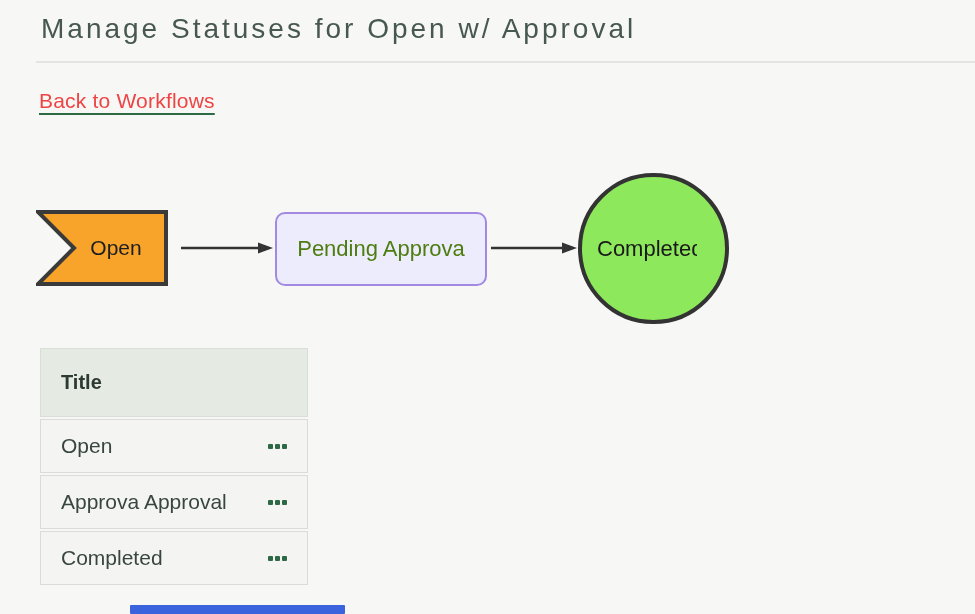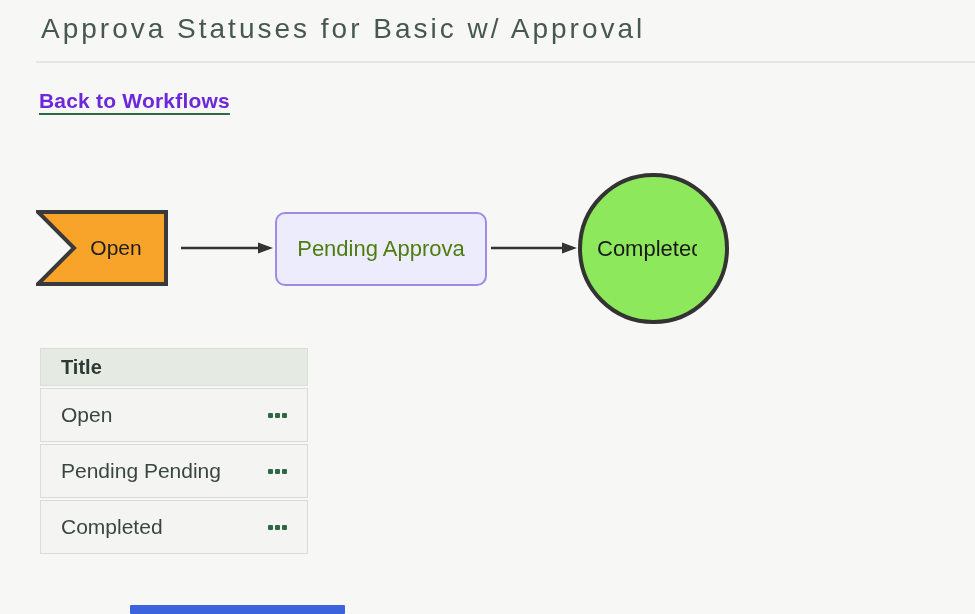--- a/index.html
+++ b/index.html
@@ -13,22 +13,22 @@
     position:absolute;left:41px;top:13px;
     font-size:28px;letter-spacing:3px;font-weight:500;
     color:#46584F;white-space:nowrap;
   }
   .title-divider{
     position:absolute;left:36px;right:0;top:61px;height:2px;
     background:#E4E4E4;
   }
   .back-link{
     position:absolute;left:39px;top:89px;
-    font-size:21px;font-weight:700;letter-spacing:.2px;
-    color:#6d28d9;cursor:pointer;
+    font-size:21px;font-weight:400;letter-spacing:.2px;
+    color:#ef4444;cursor:pointer;
     text-decoration:underline;
     text-decoration-color:#2C6B44;
     text-decoration-thickness:2px;
     text-underline-offset:5px;
     white-space:nowrap;
   }
   
   .diagram-layer{position:absolute;left:0;top:0;width:975px;height:614px;pointer-events:none;}
   .node-flag{
     position:absolute;left:36px;top:210px;width:132px;height:76px;
@@ -56,21 +56,21 @@
     position:absolute;left:15px;top:0;height:100%;
     display:flex;align-items:center;
     font-size:22px;color:#191919;
     white-space:nowrap;max-width:100px;overflow:hidden;
   }
   .edge-line{stroke:#333333;stroke-width:2.5;}
   .edge-head{fill:#333333;}
   
   .statuses-table{position:absolute;left:40px;top:348px;width:268px;}
   .tbl-header{
-    box-sizing:border-box;height:38px;
+    box-sizing:border-box;height:69px;
     background:#E5EAE3;border:1px solid #D9DED8;
     display:flex;align-items:center;padding:7px 20px;
     font-size:20px;font-weight:700;color:#2B3A32;
   }
   .tbl-row{
     box-sizing:border-box;height:54px;margin-top:2px;
     background:#F4F5F3;border:1px solid #DBDBDB;
     display:flex;align-items:center;justify-content:space-between;
     padding:0 18px 0 20px;
     font-size:21px;color:#39463F;
@@ -79,21 +79,21 @@
   .ellipsis i{display:block;width:5px;height:5px;background:#2F6847;border-radius:1px;}
   
   .h-scroll-thumb{
     position:absolute;left:130px;top:605px;width:215px;height:9px;
     background:#3C63DE;border-radius:1px;cursor:pointer;
   }
 </style>
 </head>
 <body>
 
-<div class="page-title">Approva Statuses for Basic w/ Approval</div>
+<div class="page-title">Manage Statuses for Open w/ Approval</div>
 <div class="title-divider"></div>
 <a class="back-link">Back to Workflows</a>
 
 <div class="diagram-layer">
 
   <div class="node-flag">
     <svg width="132" height="76" viewBox="0 0 132 76">
       <polygon points="2,2 130,2 130,74 2,74 38,38" fill="#F8A42B" stroke="#3A3A3A" stroke-width="4" stroke-linejoin="miter"></polygon>
     </svg>
     <div class="node-label">Open</div>
@@ -122,21 +122,21 @@
   <div class="tbl-row">
     <span>Open</span>
     <span class="ellipsis">
         <i></i>
         <i></i>
         <i></i>
       </span>
   </div>
 
   <div class="tbl-row">
-    <span>Pending Pending</span>
+    <span>Approva Approval</span>
     <span class="ellipsis">
         <i></i>
         <i></i>
         <i></i>
       </span>
   </div>
 
   <div class="tbl-row">
     <span>Completed</span>
     <span class="ellipsis">

